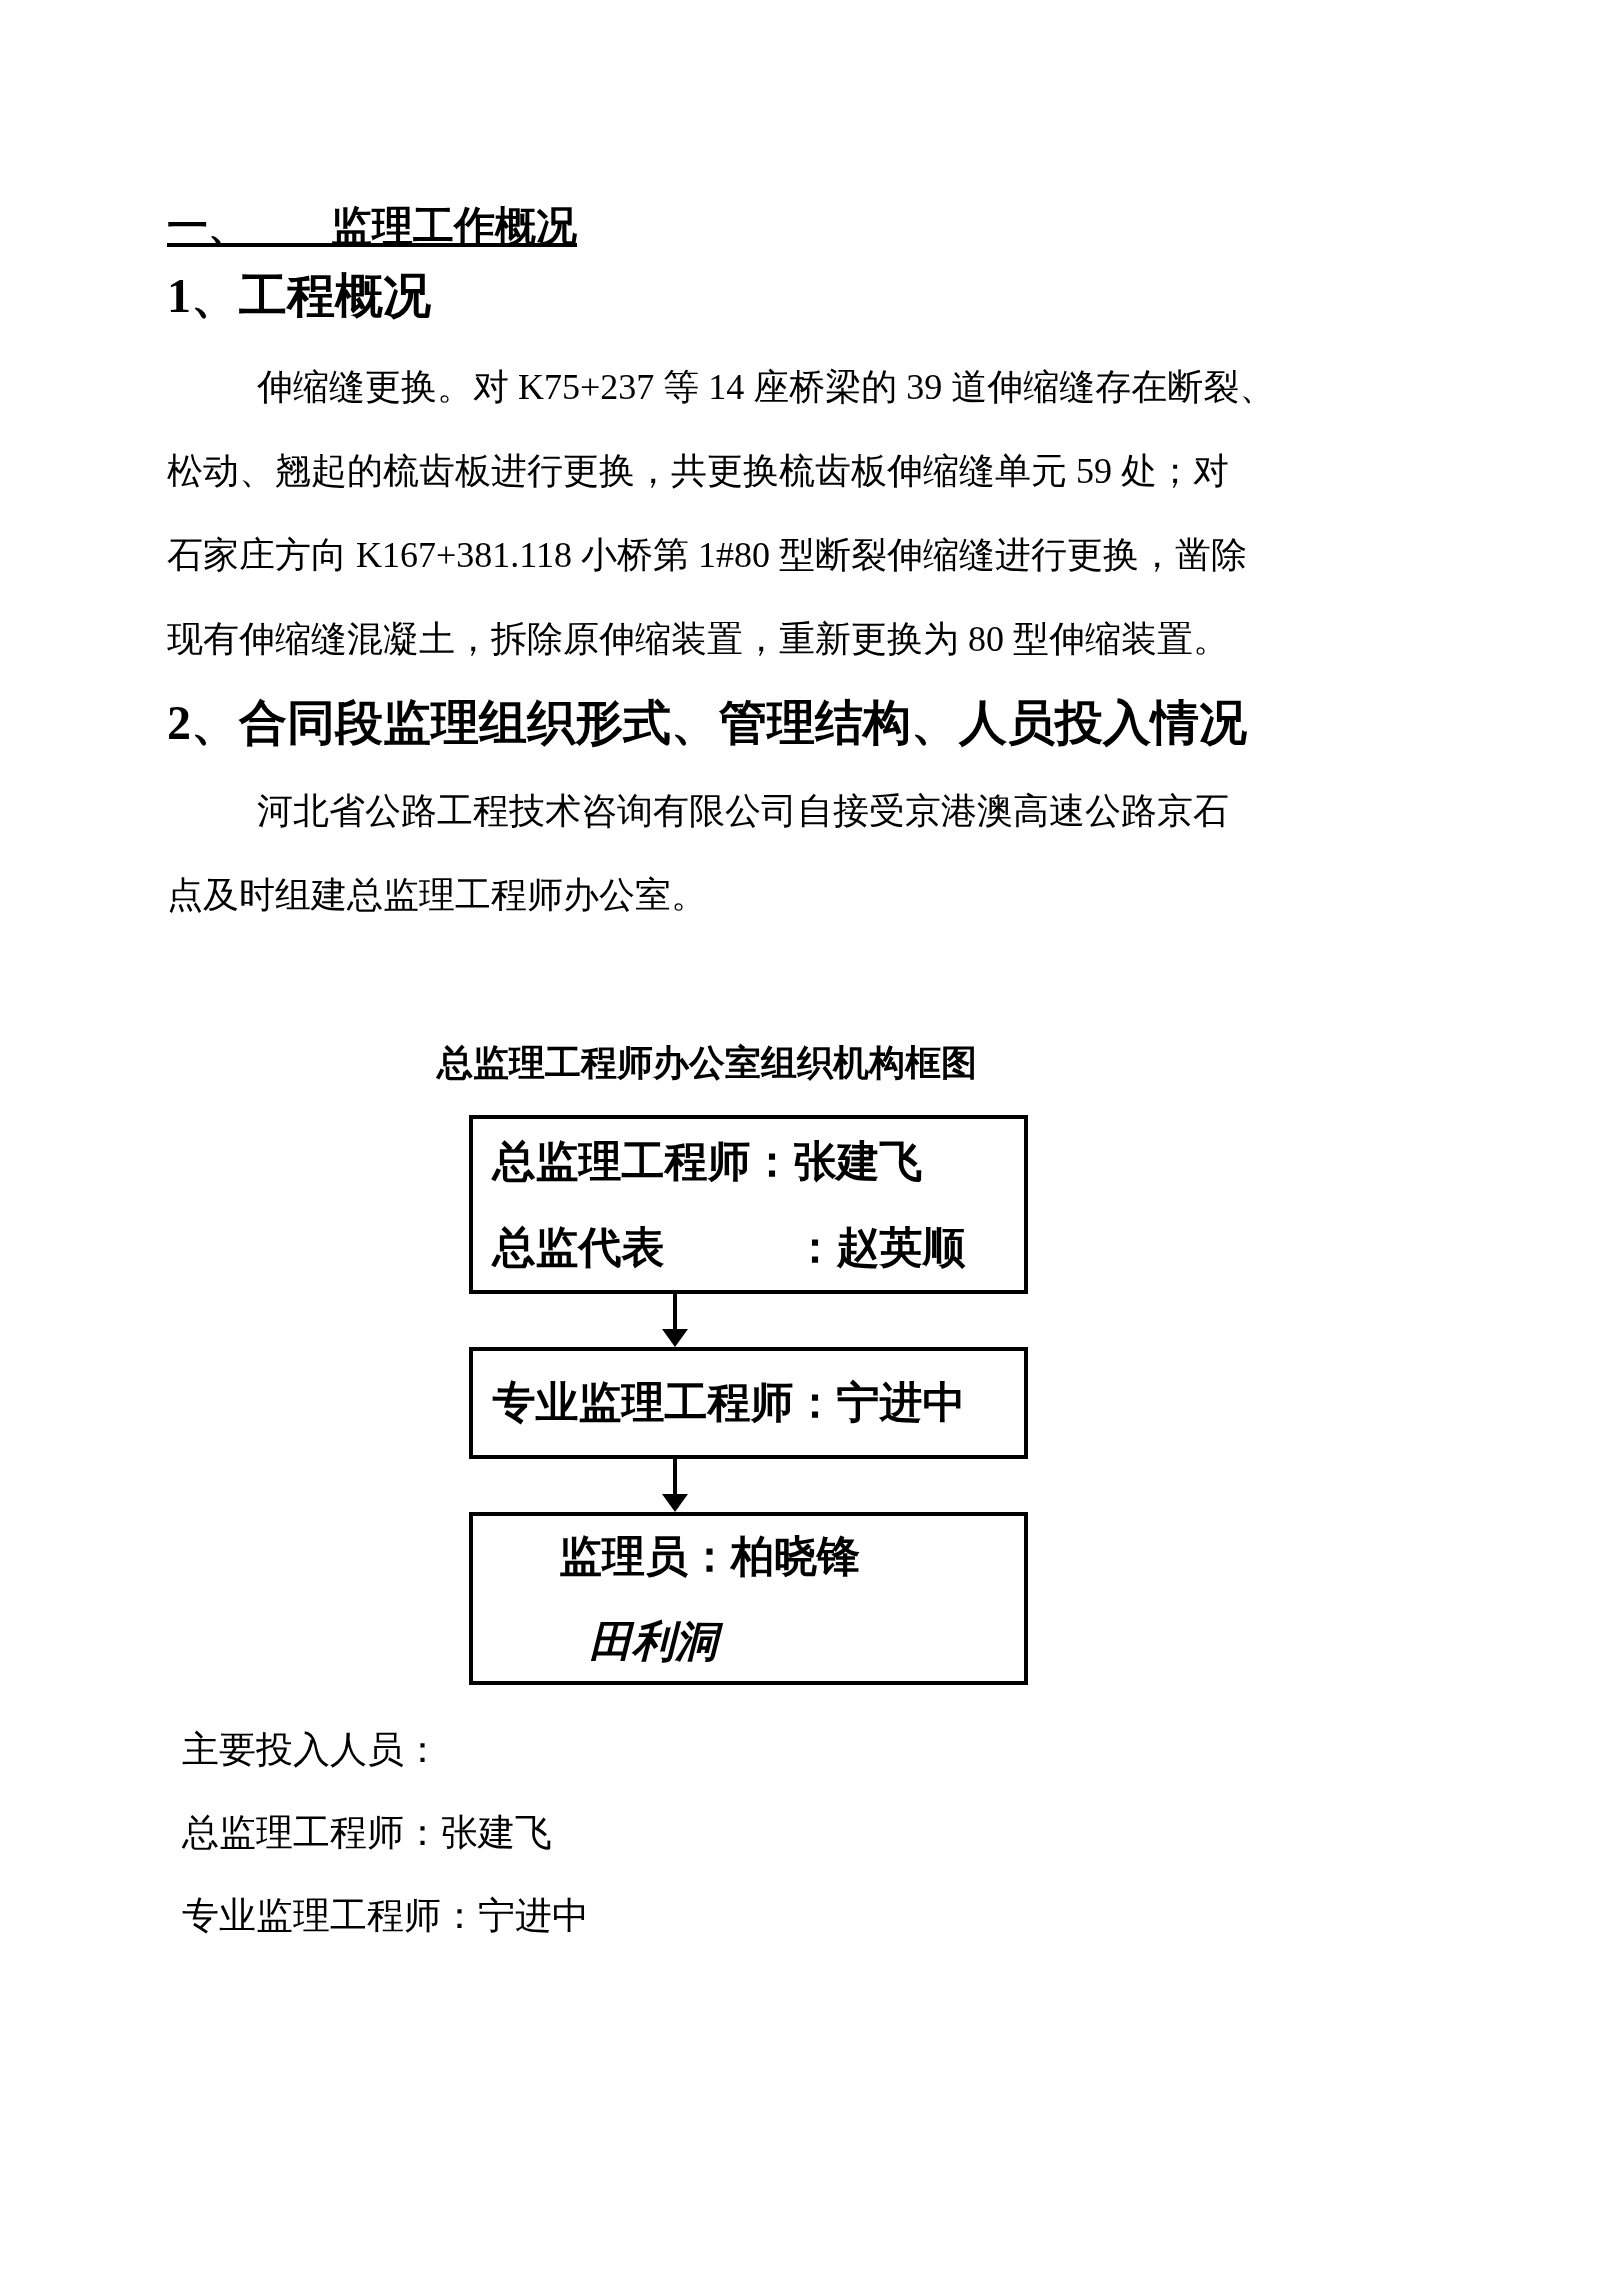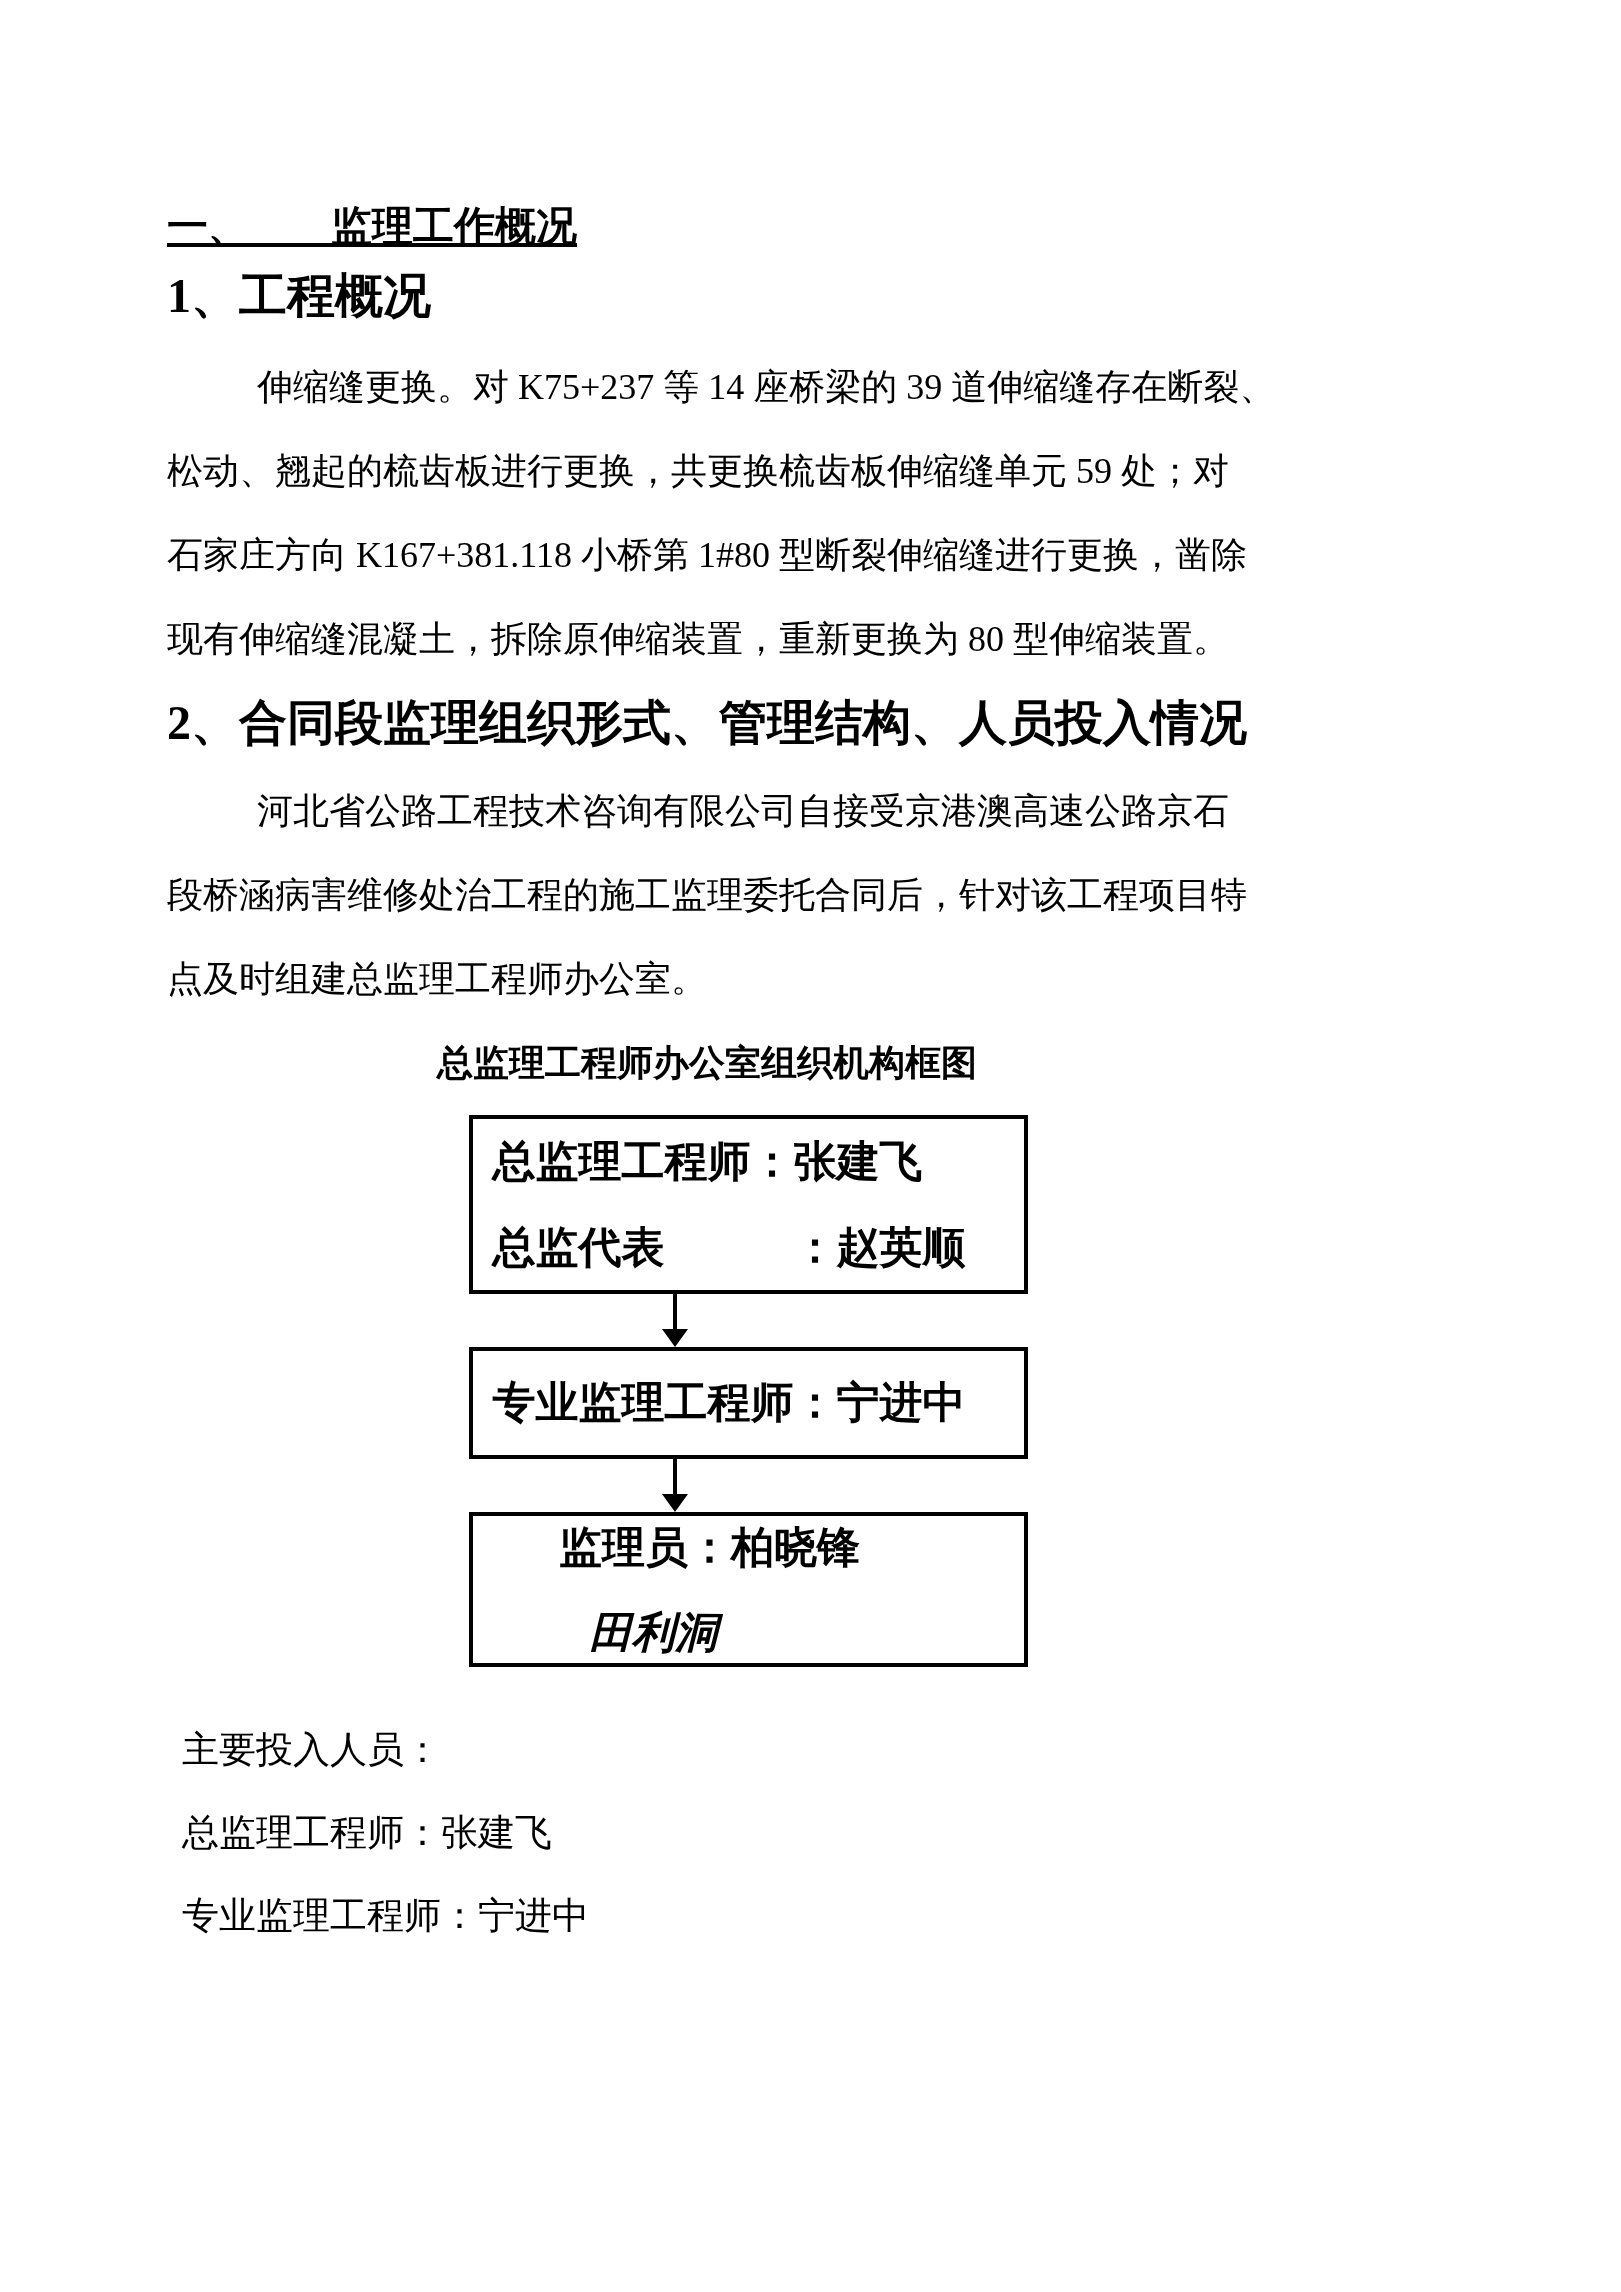--- a/index.html
+++ b/index.html
@@ -79,21 +79,21 @@
     flex-direction: column;
     justify-content: center;
   }
   .org-box .box-line {
     line-height: 86px;
     white-space: pre;
   }
   .box1 { height: 179px; padding-left: 19.6px; }
   .box2 { height: 112px; padding-left: 19.6px; }
   .box2 .box-line { line-height: 98px; }
-  .box3 { height: 155px; }
+  .box3 { height: 173px; }
   .box3 .box-line { line-height: 85px; }
   .box3 .box-line.l1 { margin-left: 86px; }
   .box3 .box-line.l2 { margin-left: 116px; font-style: italic; }
   .arrow {
     height: 53px;
     display: flex;
     flex-direction: column;
     align-items: center;
     align-self: center;
     margin-left: -147px;
@@ -135,21 +135,20 @@
     <div class="line indent">伸缩缝更换。对 K75+237 等 14 座桥梁的 39 道伸缩缝存在断裂、</div>
     <div class="line">松动、翘起的梳齿板进行更换，共更换梳齿板伸缩缝单元 59 处；对</div>
     <div class="line">石家庄方向 K167+381.118 小桥第 1#80 型断裂伸缩缝进行更换，凿除</div>
     <div class="line">现有伸缩缝混凝土，拆除原伸缩装置，重新更换为 80 型伸缩装置。</div>
   </div>
 
   <div class="h2 h2-org">2、合同段监理组织形式、管理结构、人员投入情况</div>
 
   <div class="para para-org">
     <div class="line indent">河北省公路工程技术咨询有限公司自接受京港澳高速公路京石</div>
-    <div class="line">段桥涵病害维修处治工程的施工监理委托合同后，针对该工程项目特</div>
     <div class="line">点及时组建总监理工程师办公室。</div>
   </div>
 
   <div class="chart-title">总监理工程师办公室组织机构框图</div>
 
   <div class="org-chart">
 
     <div class="org-box box1">
       <div class="box-line">总监理工程师：张建飞</div>
       <div class="box-line">总监代表　　　：赵英顺</div>

